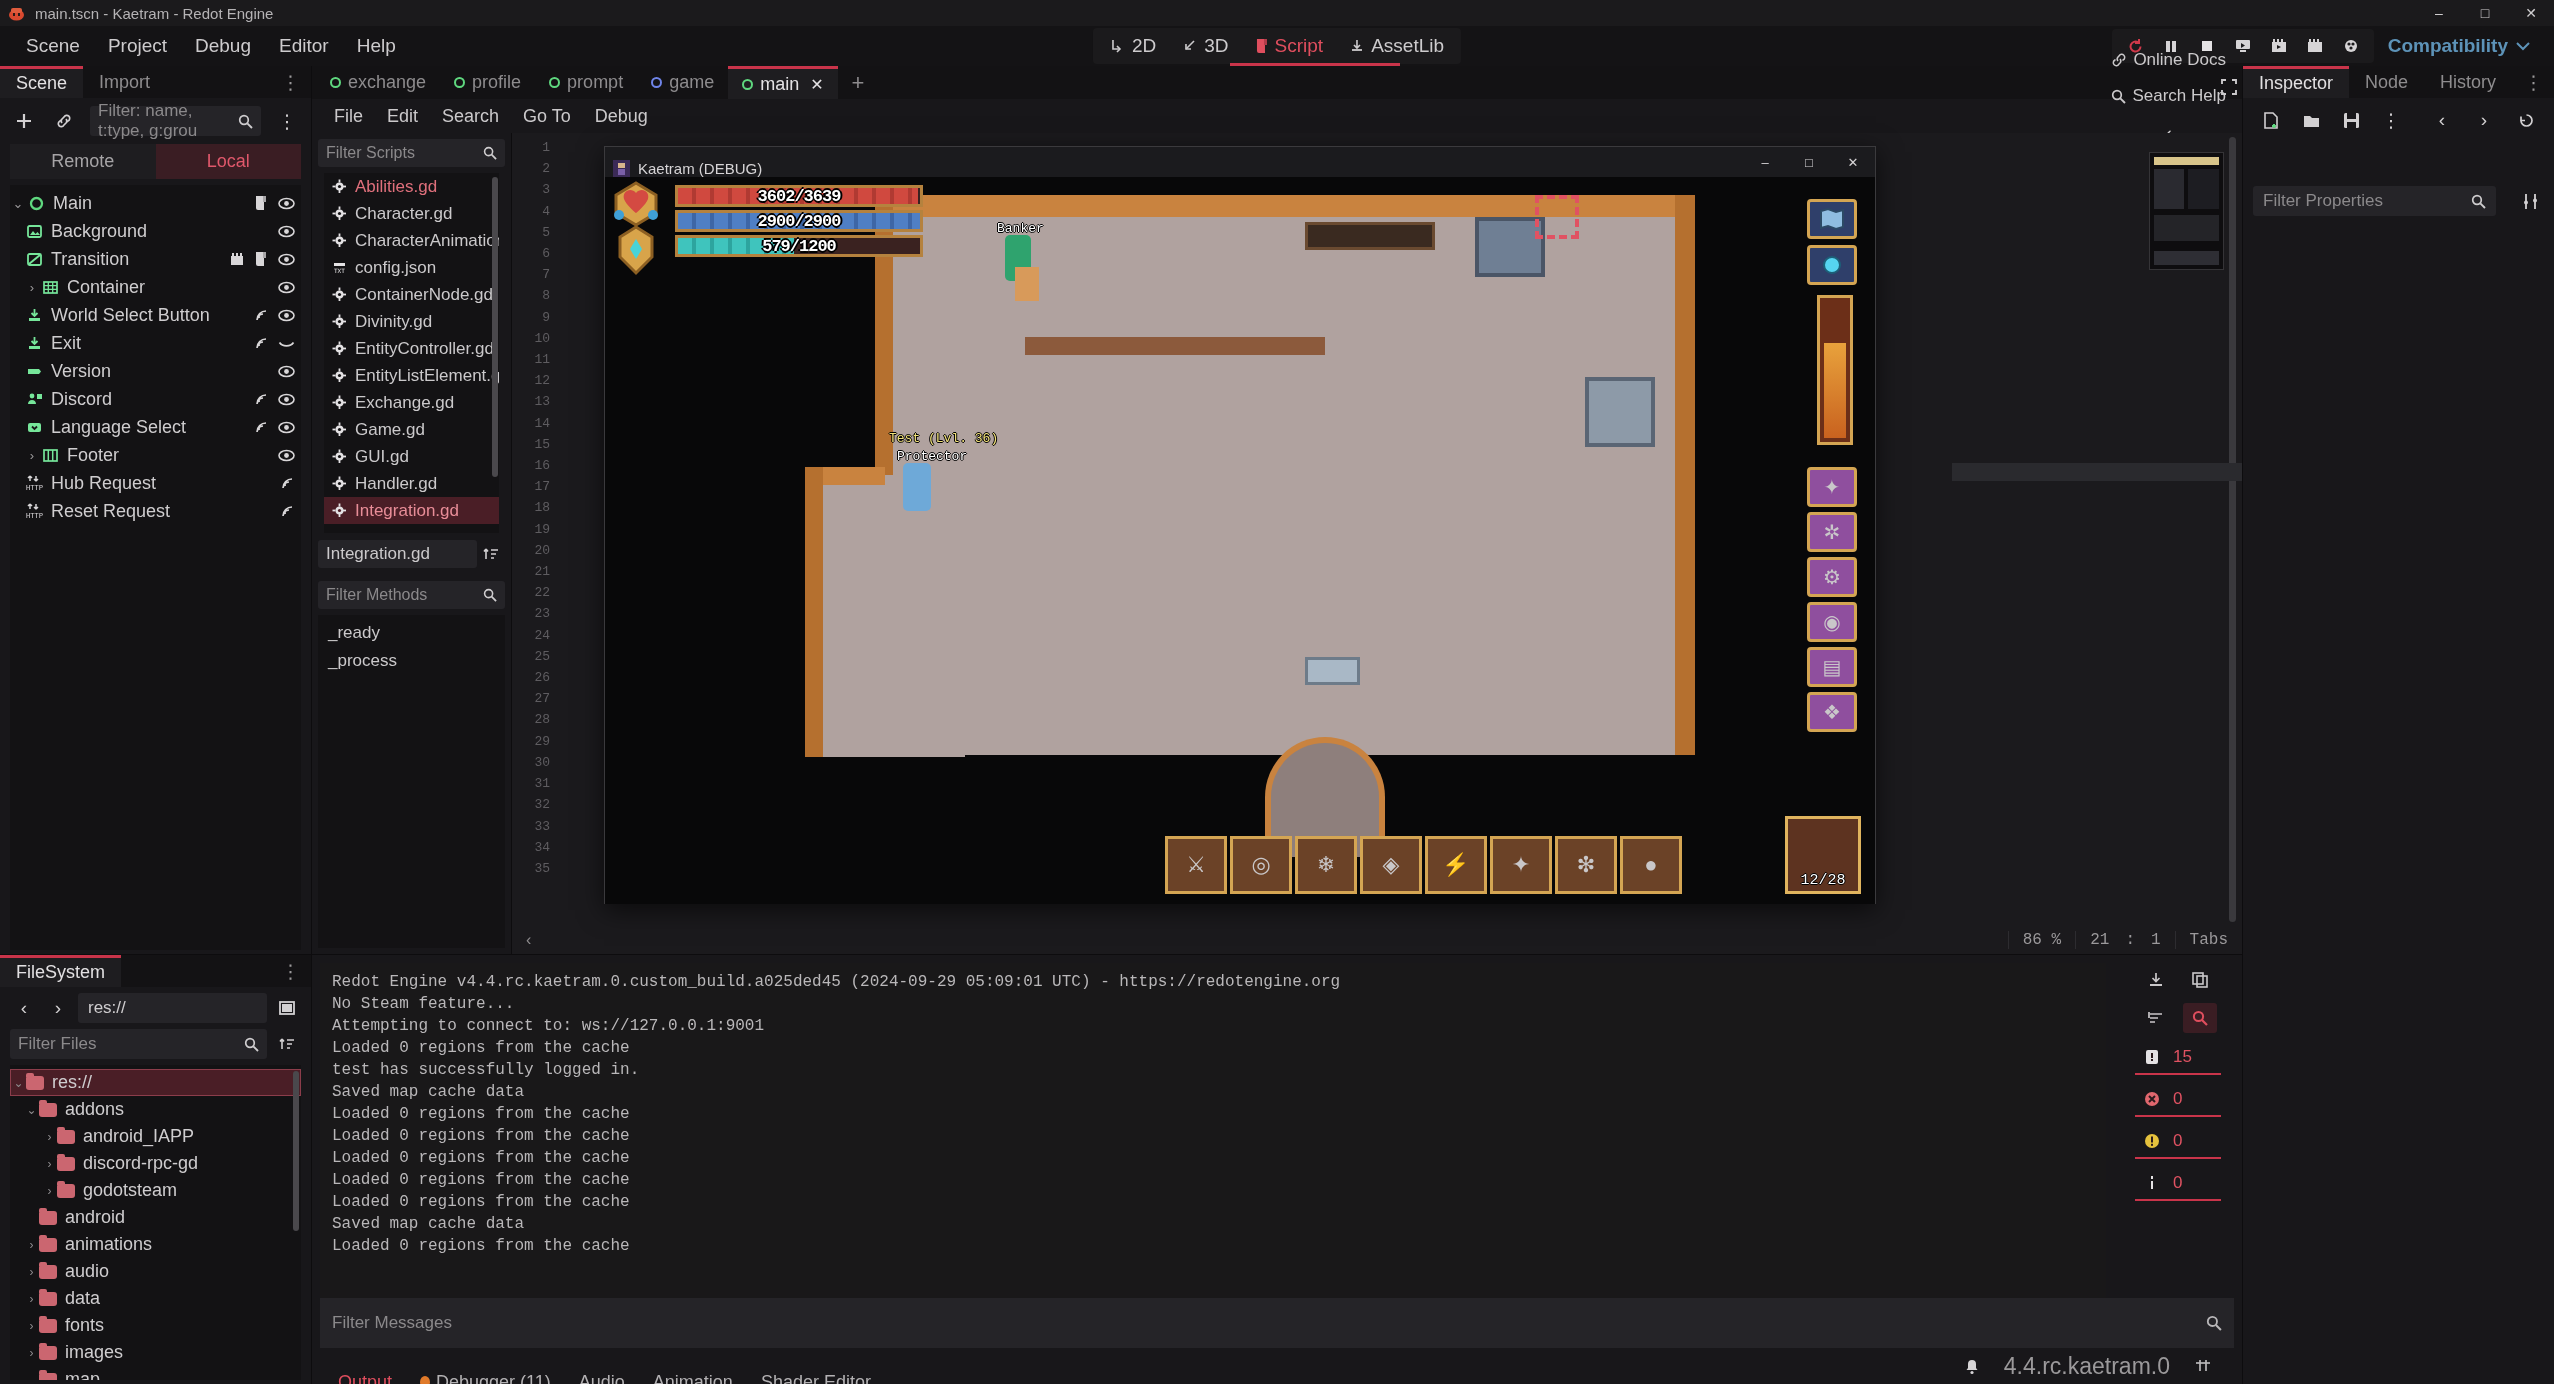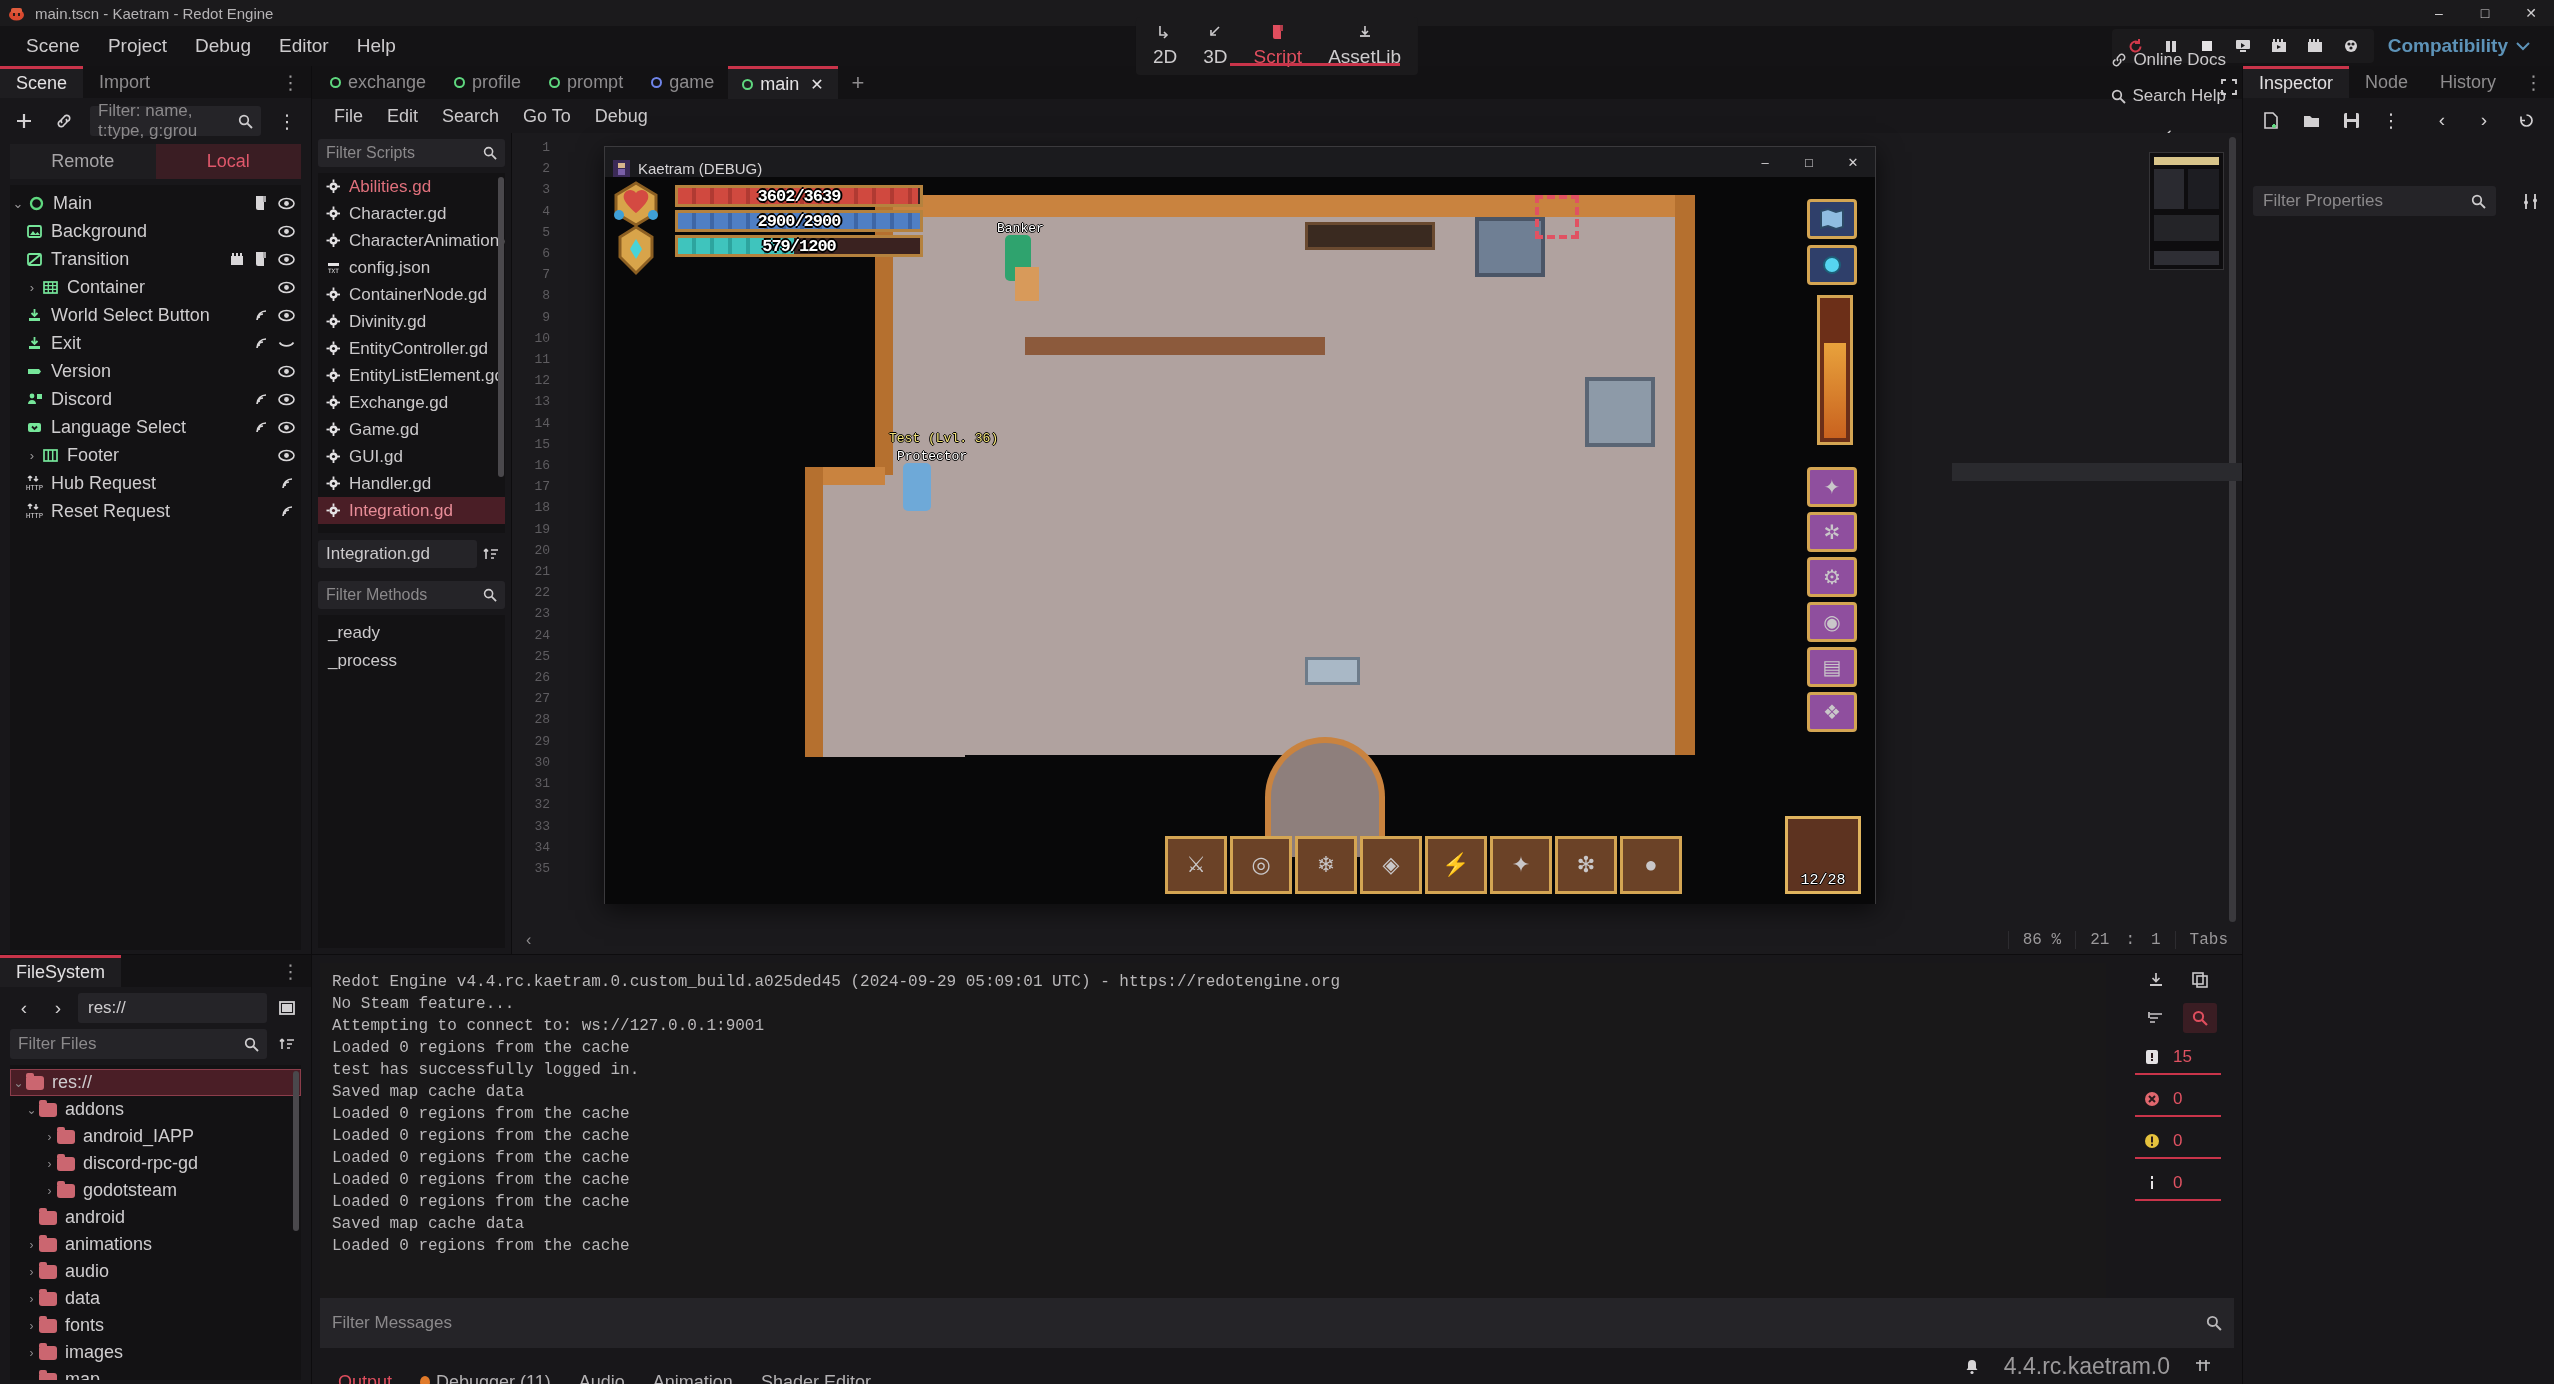--- a/index.html
+++ b/index.html
@@ -27,21 +27,21 @@
   
   #menubar{
     height:40px; background:#141315; display:flex; align-items:center;
     padding-left:12px; position:relative;
   }
   #menubar .mi{ padding:5px 14px; font-size:19px; color:#cdcbcd; border-radius:3px; }
   #centertools{
     position:absolute; left:50%; transform:translateX(-50%);
     display:flex; align-items:center; gap:4px; background:#1b1a1c; border-radius:4px; padding:2px 6px;
   }
-  #centertools .ct{ display:flex;align-items:center;gap:6px; padding:5px 11px; border-radius:3px; font-size:19px; color:#cdcbcd;flex-direction:column;}
+  #centertools .ct{ display:flex;align-items:center;gap:6px; padding:5px 11px; border-radius:3px; font-size:19px; color:#cdcbcd;}
   #centertools .ct.active{ color:#e04e5e; }
   #runtools{
     position:absolute; right:180px; display:flex; align-items:center; gap:2px;
     background:#1b1a1c; border-radius:4px; padding:3px 6px;
   }
   #runtools .rt{ width:34px;height:28px; display:flex;align-items:center;justify-content:center;border-radius:3px;}
   #compat{ position:absolute; right:24px; display:flex;align-items:center;gap:8px;color:#5d93b8;font-size:19px;font-weight:bold;}
   #redline{ position:absolute; left:1230px; bottom:0; width:170px; height:3px; background:#c9344a; }
 
   
@@ -91,21 +91,21 @@
   .dotc.blue{ border-color:#6f84e8; }
   #scriptmenu{ display:flex; align-items:center; height:34px; background:#18171a; padding-left:10px; position:relative;}
   #scriptmenu .smi{ padding:4px 12px; font-size:18px; color:#cbc9cb;}
   #scriptmenu .right{ position:absolute; right:8px; display:flex; align-items:center; gap:10px;flex-direction:column;}
   .linkbtn{ display:flex;align-items:center;gap:6px;font-size:17px;color:#cbc9cb;padding:3px 8px;}
 
   #editorarea{ flex:1; display:flex; min-height:0; }
   #scriptlistcol{ width:200px; background:#18171a; display:flex; flex-direction:column; border-right:1px solid #0d0c0e;}
   .miniftr{ background:#252428; height:28px; margin:6px; display:flex;align-items:center;padding:0 8px;font-size:16px;color:#8b898b;border-radius:3px;}
   .miniftr .fsearch{ margin-left:auto;}
-  #scriptlist{ background:#131214; margin:0 6px; flex:0 0 360px; overflow:hidden; position:relative;}
+  #scriptlist{ background:#131214; margin:0 12px; flex:0 0 360px; overflow:hidden; position:relative;}
   .srow{ display:flex;align-items:center;height:27px;padding-left:8px;font-size:17px;color:#cbc9cb;gap:8px;}
   .srow.sel{ background:#4a1e26; color:#e88d98;}
   .srow.red{ color:#e0707c;}
   .gear{ width:15px;height:15px;}
   #curscript{ display:flex; align-items:center; margin:7px 6px; }
   #curscript .box{ flex:1; background:#252428; height:28px; display:flex;align-items:center;padding:0 8px;font-size:17px;color:#cbc9cb;border-radius:3px;}
   #methods{ flex:1; background:#131214; margin:0 6px 6px 6px; padding-top:4px;}
   .mrow{ height:28px; padding-left:10px; font-size:17px; color:#cbc9cb; display:flex;align-items:center;}
 
   #codeview{ flex:1; background:#1b1a1d; position:relative; min-width:0; display:flex; flex-direction:column;}

